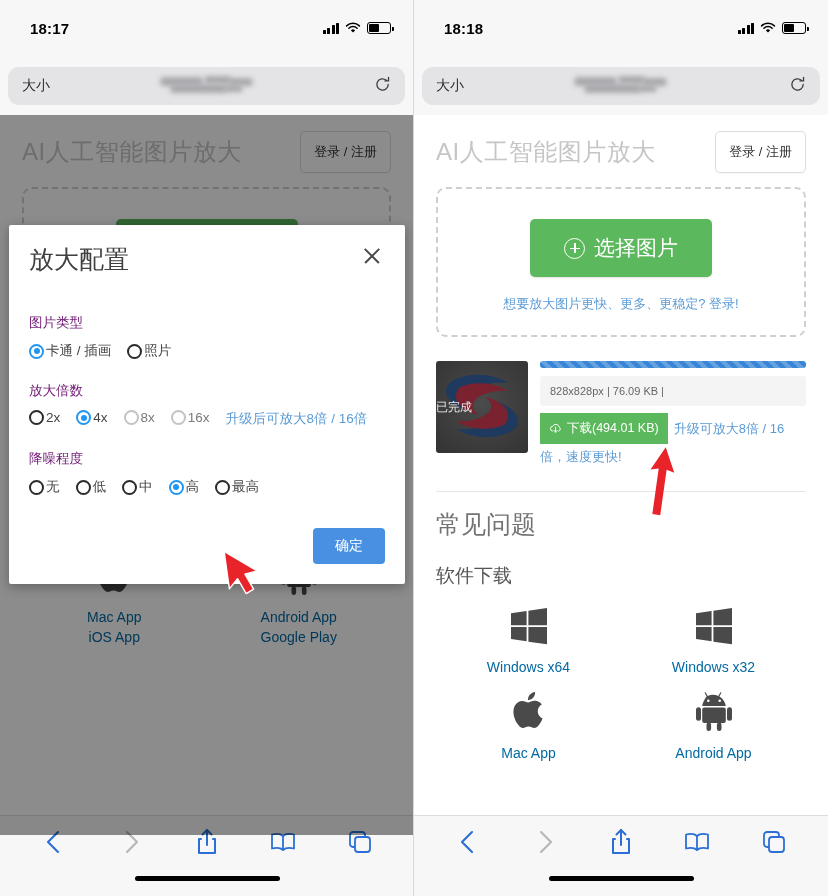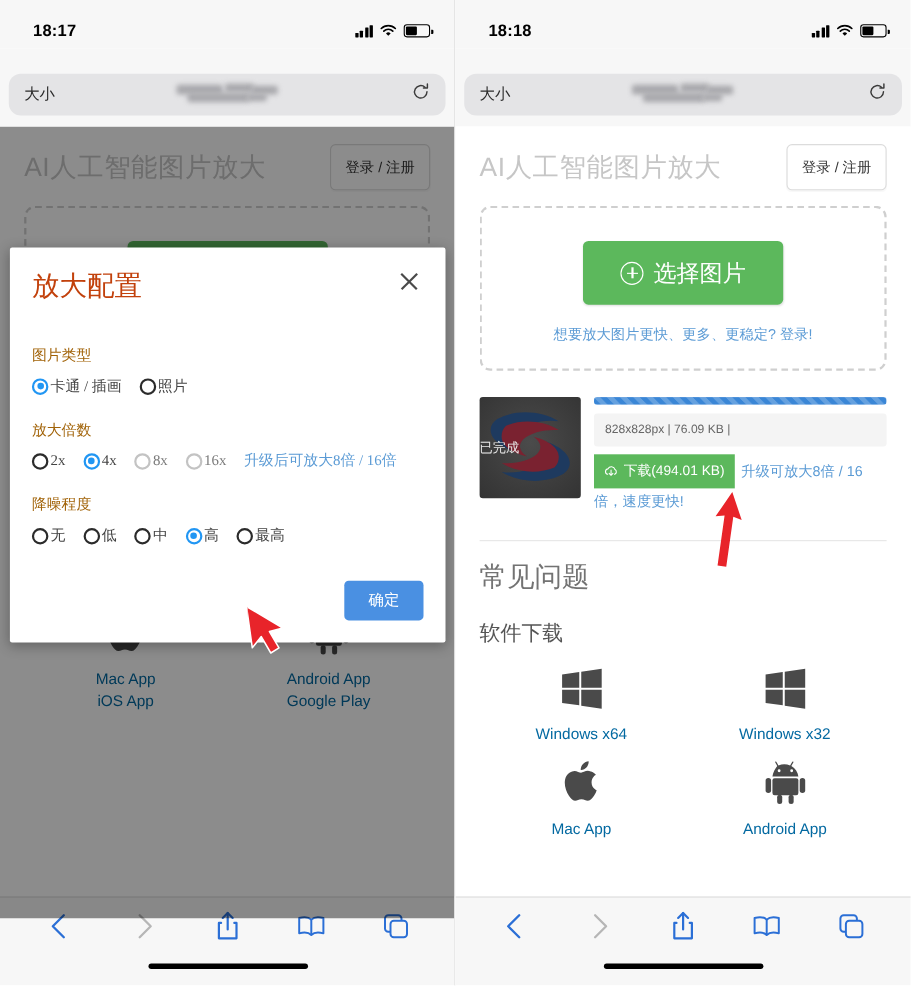--- a/index.html
+++ b/index.html
@@ -107,30 +107,30 @@
   .home-ind { width: 145px; height: 5px; background: #000; border-radius: 3px; margin: 8px auto 0; }
 
   
   .overlay { position: absolute; inset: 0; background: rgba(0,0,0,.45); z-index: 20; }
   .modal {
     position: absolute; top: 110px; left: 9px; width: 396px;
     background: #fff; border-radius: 2px; z-index: 21;
     box-shadow: 0 3px 12px rgba(0,0,0,.3); padding: 18px 20px 16px;
   }
   .modal-head { display: flex; align-items: flex-start; justify-content: space-between; }
-  .modal-title { font-size: 25px; color: #c2410c; font-weight: normal; }
+  .modal-title { font-size: 25px; color: #404040; font-weight: normal; }
   .close-x { width: 26px; height: 26px; position: relative; }
   .close-x::before, .close-x::after {
     content:""; position:absolute; left:3px; top:12px; width: 20px; height: 1.5px; background:#4a4a4a;
   }
   .close-x::before { transform: rotate(45deg); }
   .close-x::after { transform: rotate(-45deg); }
-  .sec-label { font-size: 13.5px; color: #a16207; margin: 38px 0 10px; }
+  .sec-label { font-size: 13.5px; color: #701a75; margin: 38px 0 10px; }
   .sec-label.tight { margin-top: 22px; }
-  .opt-row { display: flex; align-items: center; flex-wrap: wrap; gap: 2px 3px; font-family: Liberation Serif, serif; }
+  .opt-row { display: flex; align-items: flex-start; flex-wrap: wrap; gap: 2px 3px; }
   .opt { display: inline-flex; align-items: center; gap: 2px; margin-right: 13px; }
   .radio { width: 15px; height: 15px; border-radius: 50%; border: 2px solid #2b2b2b; flex: none; position: relative; background:#fff; }
   .radio.on { border-color: #2196f3; }
   .radio.on::after { content:""; position:absolute; inset:2.5px; border-radius:50%; background:#2196f3; }
   .radio.off { border-color: #c3c3c3; }
   .opt-txt { font-size: 13.5px; color: #444; }
   .opt-txt.muted { color: #7a7a7a; }
   .hint-link { font-size: 13.5px; color: #5b9bd5; }
   .modal-foot { height: 72px; position: relative; }
   .ok-btn {

